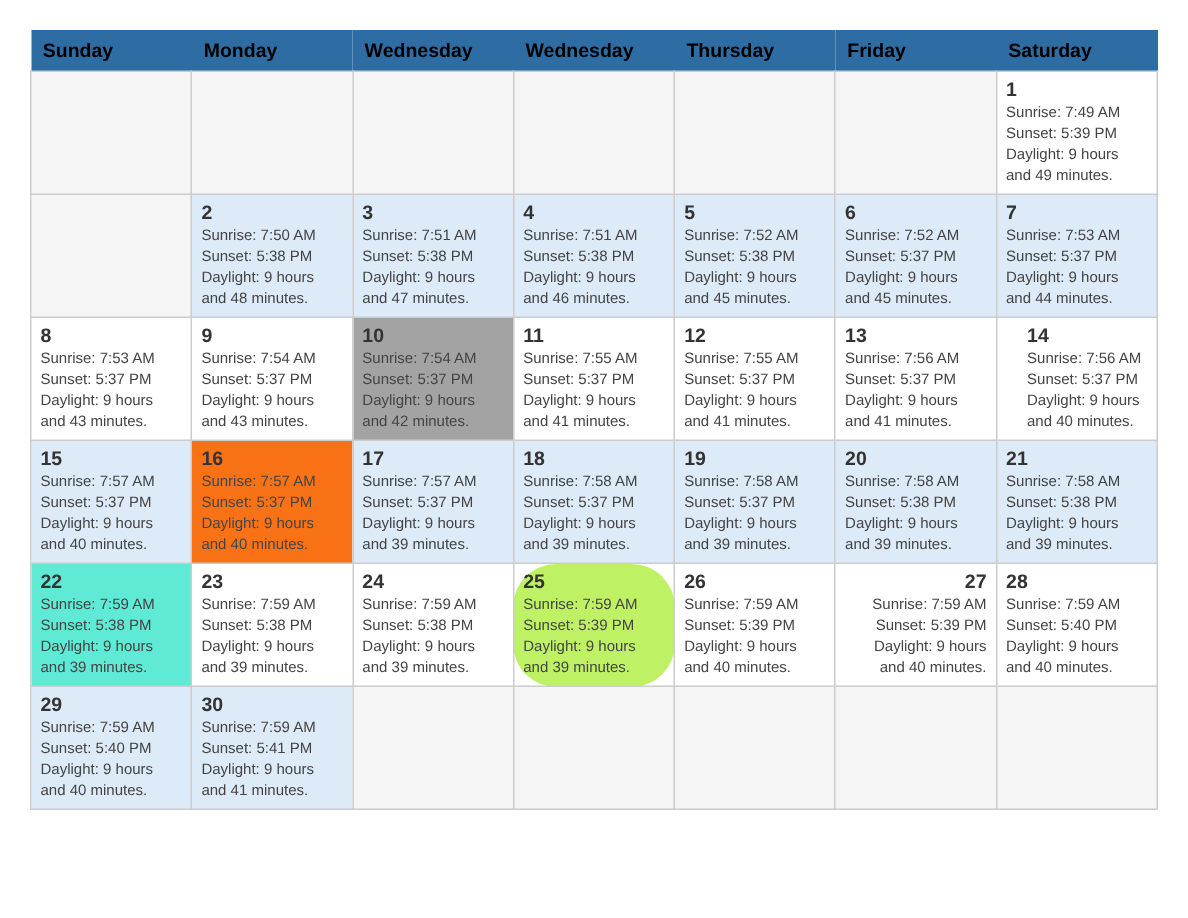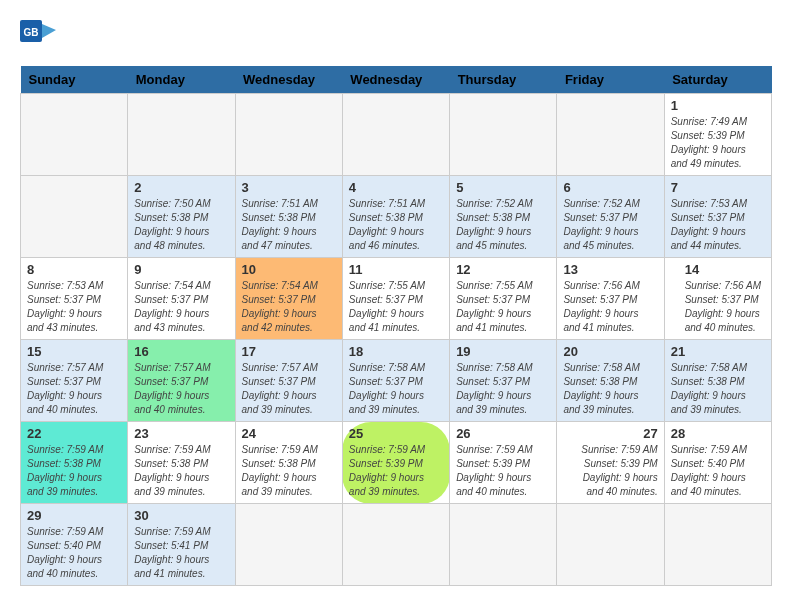--- a/index.html
+++ b/index.html
@@ -60,54 +60,32 @@
     .day-number {
       font-size: 13px;
       font-weight: bold;
       color: #333;
       margin-bottom: 2px;
     }
     .day-info {
       font-size: 10px;
       color: #444;
       line-height: 1.4;
-      font-style: italic;
     }
     tr:nth-child(odd) td:not(.empty) {
       background: #ffffff;
     }
     tr:nth-child(even) td:not(.empty) {
       background: #eef4fb;
     }
   </style>
 </head>
 <body>
 
 <div>
-  <div class="header-section">
-    <div class="logo">
-      <div style="display:flex; align-items:center; gap:4px;">
-        <svg width="36" height="36" viewBox="0 0 36 36">
-          <rect x="0" y="0" width="22" height="22" fill="#1a5fa8" rx="2"></rect>
-          <text x="11" y="16" font-size="10" fill="white" text-anchor="middle" font-family="Arial" font-weight="bold">GB</text>
-          <polygon points="22,4 36,10 22,18" fill="#4a9fd4"></polygon>
-        </svg>
-        <div>
-          <div style="font-size:15px; font-weight:bold; color:#333;">
-            <span style="color:#333;"></span><br>
-            <span style="color:#1a5fa8;"></span>
-          </div>
-        </div>
-      </div>
-    </div>
-    <div class="title-section">
-      <div class="calendar-title"></div>
-      <div class="calendar-subtitle"></div>
-    </div>
-  </div>
 
   <table class="calendar-table">
     <thead>
       <tr>
       <th>Sunday</th>
           <th>Monday</th>
           <th>Wednesday</th>
           <th>Wednesday</th>
           <th>Thursday</th>
           <th>Friday</th>
@@ -156,21 +134,21 @@
         </tr>
         <tr>
           <td style="background: rgb(255, 255, 255);">
             <div class="day-number">8</div>
             <div class="day-info">Sunrise: 7:53 AM<br>Sunset: 5:37 PM<br>Daylight: 9 hours and 43 minutes.</div>
           </td>
           <td style="background: rgb(255, 255, 255);">
             <div class="day-number">9</div>
             <div class="day-info">Sunrise: 7:54 AM<br>Sunset: 5:37 PM<br>Daylight: 9 hours and 43 minutes.</div>
           </td>
-          <td style="background: #fdba74; margin-top: 40px;">
+          <td style="background: #a3a3a3; margin-top: 40px;">
             <div class="day-number">10</div>
             <div class="day-info">Sunrise: 7:54 AM<br>Sunset: 5:37 PM<br>Daylight: 9 hours and 42 minutes.</div>
           </td>
           <td style="background: rgb(255, 255, 255);">
             <div class="day-number">11</div>
             <div class="day-info">Sunrise: 7:55 AM<br>Sunset: 5:37 PM<br>Daylight: 9 hours and 41 minutes.</div>
           </td>
           <td style="background: rgb(255, 255, 255);">
             <div class="day-number">12</div>
             <div class="day-info">Sunrise: 7:55 AM<br>Sunset: 5:37 PM<br>Daylight: 9 hours and 41 minutes.</div>
@@ -182,21 +160,21 @@
           <td style="background: rgb(255, 255, 255); padding-left: 20px;">
             <div class="day-number">14</div>
             <div class="day-info">Sunrise: 7:56 AM<br>Sunset: 5:37 PM<br>Daylight: 9 hours and 40 minutes.</div>
           </td>
         </tr>
         <tr>
           <td style="background: rgb(221, 234, 247); margin-top: 46px;">
             <div class="day-number">15</div>
             <div class="day-info">Sunrise: 7:57 AM<br>Sunset: 5:37 PM<br>Daylight: 9 hours and 40 minutes.</div>
           </td>
-          <td style="background: #86efac;">
+          <td style="background: #f97316;">
             <div class="day-number">16</div>
             <div class="day-info">Sunrise: 7:57 AM<br>Sunset: 5:37 PM<br>Daylight: 9 hours and 40 minutes.</div>
           </td>
           <td style="background: rgb(221, 234, 247);">
             <div class="day-number">17</div>
             <div class="day-info">Sunrise: 7:57 AM<br>Sunset: 5:37 PM<br>Daylight: 9 hours and 39 minutes.</div>
           </td>
           <td style="background: rgb(221, 234, 247);">
             <div class="day-number">18</div>
             <div class="day-info">Sunrise: 7:58 AM<br>Sunset: 5:37 PM<br>Daylight: 9 hours and 39 minutes.</div>

